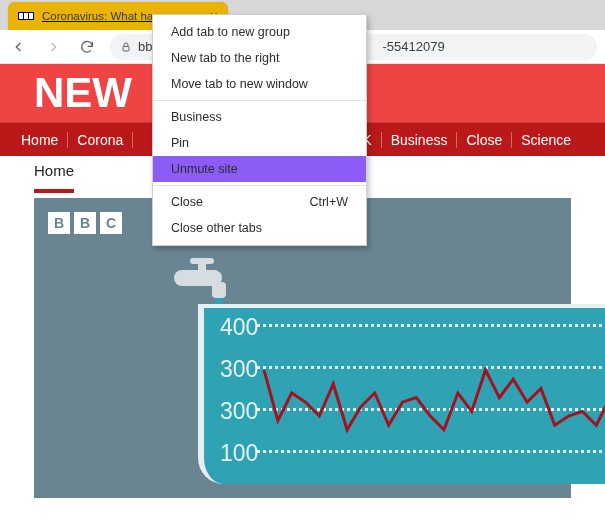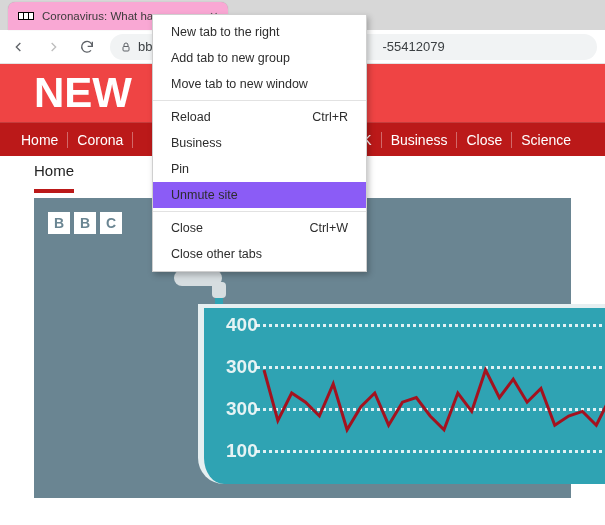--- a/index.html
+++ b/index.html
@@ -1,21 +1,21 @@
 <!DOCTYPE html>
 <html><head>
 <meta charset="utf-8">
 <style>
   * { box-sizing: border-box; }
   html, body { margin: 0; padding: 0; font-family: Arial, Helvetica, sans-serif; }
   body { width: 605px; height: 525px; overflow: hidden; background: #fff; position: relative; }
 
   
   .tabstrip { height: 30px; background: #d7d7d7; display: flex; align-items: flex-end; padding-left: 8px; }
-  .tab { background: #f9a8d4; height: 28px; min-width: 220px; display: flex; align-items: center; padding: 12px 10px; border-top-left-radius: 7px; border-top-right-radius: 7px; box-shadow: 0 0 1px rgba(0,0,0,.25); }
+  .tab { background: #eab308; height: 28px; min-width: 220px; display: flex; align-items: center; padding: 12px 10px; border-top-left-radius: 7px; border-top-right-radius: 7px; box-shadow: 0 0 1px rgba(0,0,0,.25); text-decoration: underline; }
   .favicon { width: 16px; height: 8px; background:#000; margin-right:8px; display:flex; gap:1px; padding:1px;}
   .favicon span { flex:1; background:#fff; }
   .tab-title { font-size: 11.5px; color:#3b3b3b; white-space:nowrap; overflow:hidden; text-overflow:ellipsis; max-width:150px;}
   .tab-close { margin-left:auto; font-size:14px; color:#555; }
 
   
   .toolbar { height: 34px; background:#fff; border-bottom:1px solid #e4e4e4; display:flex; align-items:center; padding:0 8px; gap:12px;}
   .navbtn { width:22px; height:22px; display:flex; align-items:center; justify-content:center; color:#5f6368; }
   .navbtn svg { width:16px; height:16px; stroke:#5f6368; }
   .navbtn.disabled svg { stroke:#bdbdbd; }
@@ -43,21 +43,21 @@
   .content { padding:0 34px;}
   .graphic { height:300px; background:#6a8592; padding:14px; }
   .bbc-blocks { display:flex; gap:4px;}
   .bbc-blocks .blk { width:22px; height:22px; background:#fff; color:#6a8592; display:flex; align-items:center; justify-content:center; font-weight:900; font-size:14px;}
 
   .tub-wrap { position:relative; margin-top:34px; height:220px; }
   .faucet { position:absolute; left:120px; top:-10px; }
   .tub { position:absolute; left:150px; top:36px; width:430px; height:180px; background:#2fa3b3; border-top:4px solid #e6eff1; border-left:6px solid #e6eff1; border-bottom-left-radius:26px; }
   .ticks { position:absolute; left:10px; top:4px; height:168px; width:410px;}
   .tickrow { position:absolute; left:0; right:0; height:0; }
-  .ticklabel { position:absolute; left:12px; top:-10px; font-size:19px; font-weight:700; color:#e6f3f4;}
+  .ticklabel { position:absolute; left:6px; top:-10px; font-size:23px; font-weight:400; color:#e6f3f4;}
   .tickline { position:absolute; left:42px; right:-10px; top:0; border-top:3px dotted rgba(255,255,255,.85);}
 
   
   .ctxmenu { position:absolute; left:152px; top:14px; width:215px; background:#fff; border:1px solid #cfcfcf; box-shadow:2px 3px 6px rgba(0,0,0,.25); padding:4px 0; z-index:1000; font-size:12.5px; color:#2d2d2d;}
   .ctxitem { height:26px; display:flex; align-items:center; padding:0 18px; cursor:default; }
   .ctxitem .shortcut { margin-left:auto; color:#2d2d2d; }
   .ctxitem.highlight { background:#8b5cf6; }
   .ctxsep { height:1px; background:#e2e2e2; margin:3px 0;}
 </style>
 </head>
@@ -99,33 +99,29 @@
       </svg>
     <div class="url-vis">
       <span class="seg1">bb</span>
       <span class="seg2">-55412079</span>
     </div>
   </div>
 </div>
 
 <div class="ctxmenu">
   <div class="ctxitem">
-      <span>New tab to the right</span>
+      <span>Add tab to new group</span>
     </div>
   <div class="ctxitem">
-      <span>Add tab to new group</span>
+      <span>New tab to the right</span>
     </div>
   <div class="ctxitem">
       <span>Move tab to new window</span>
     </div>
   <div class="ctxsep"></div>
-  <div class="ctxitem">
-      <span>Reload</span>
-      <span class="shortcut">Ctrl+R</span>
-    </div>
   <div class="ctxitem">
       <span>Business</span>
     </div>
   <div class="ctxitem">
       <span>Pin</span>
     </div>
   <div class="ctxitem highlight">
       <span>Unmute site</span>
     </div>
   <div class="ctxsep"></div>

